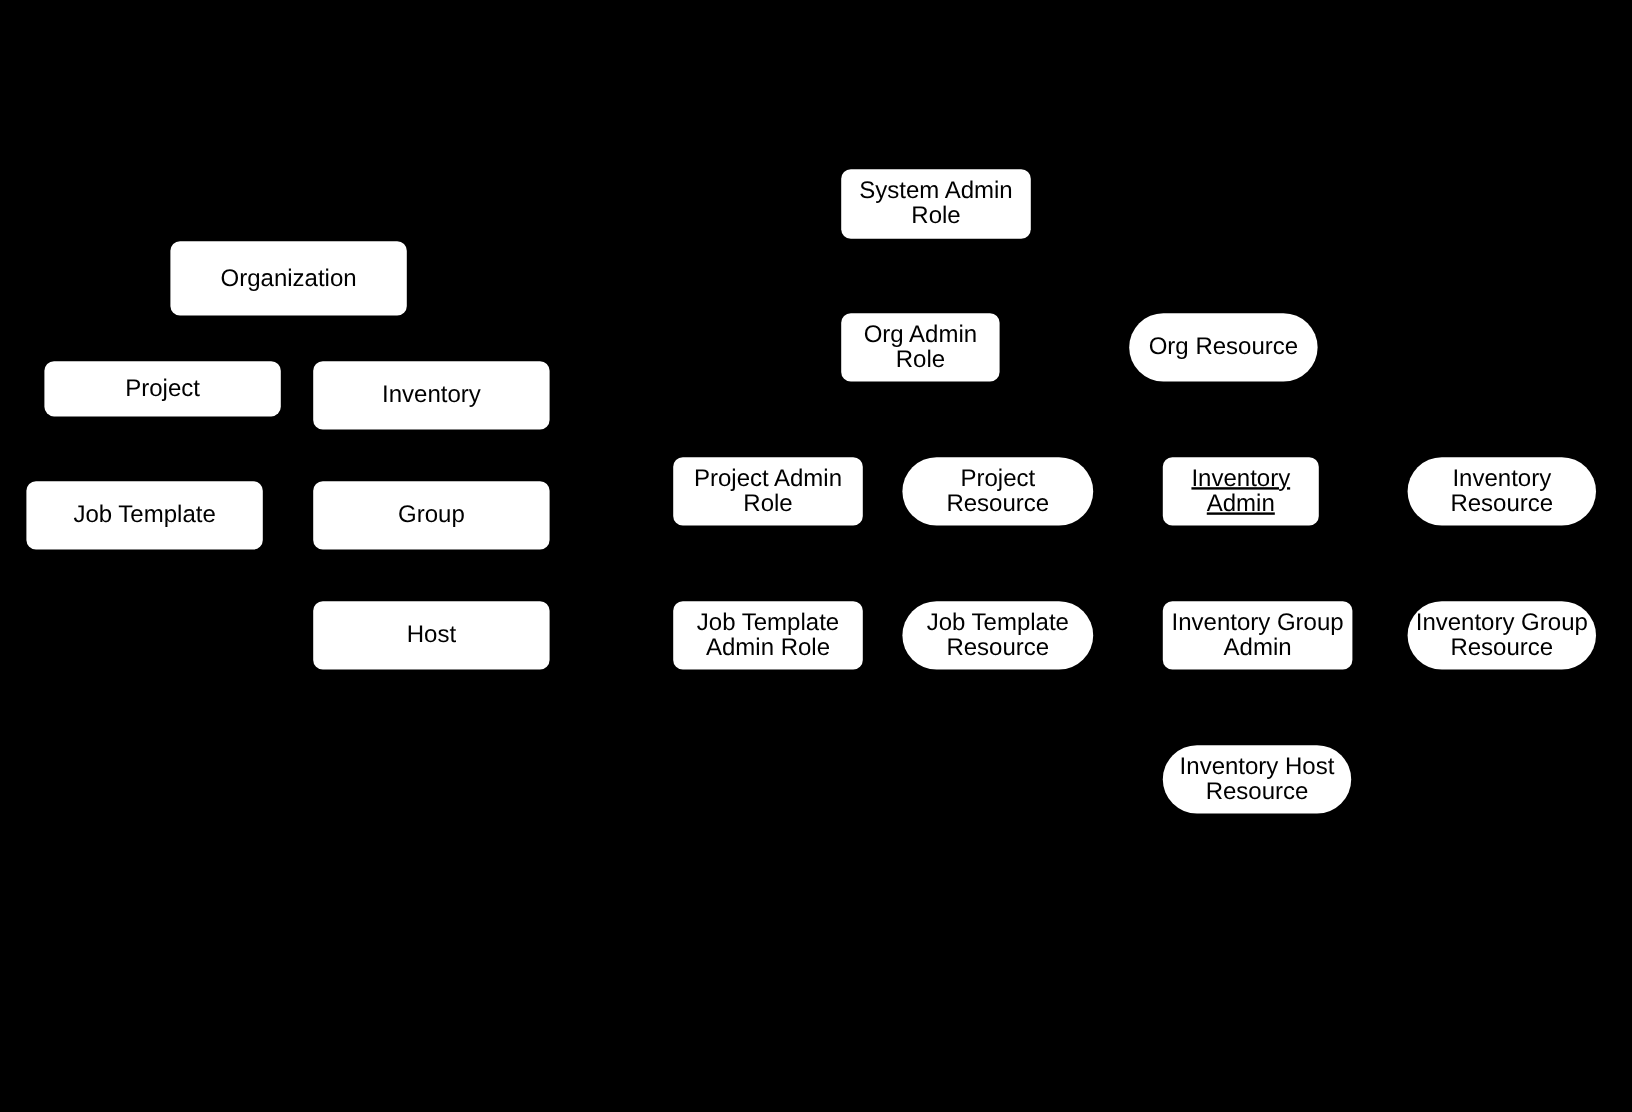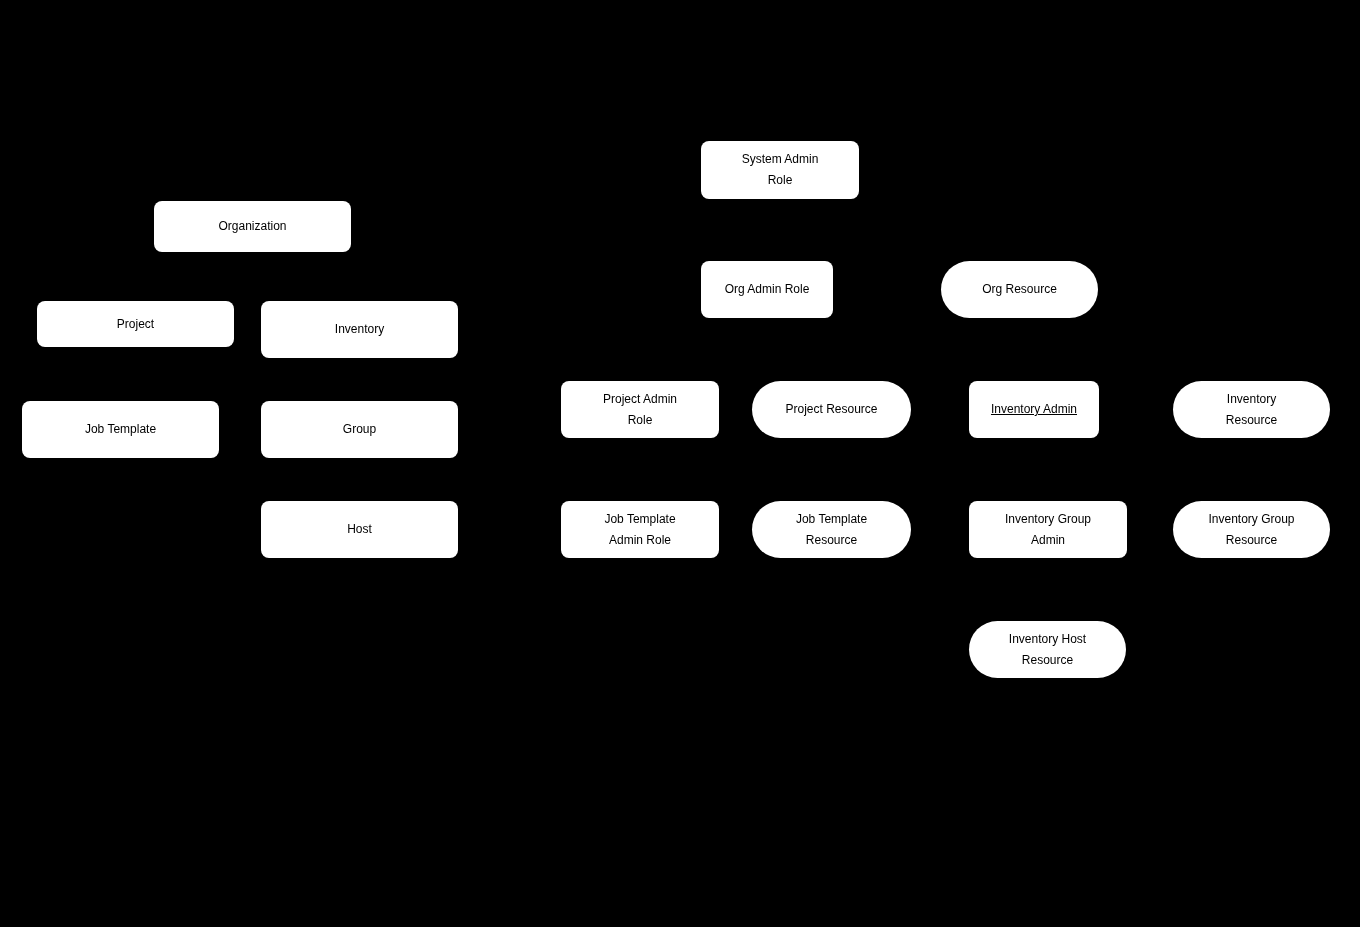--- a/index.html
+++ b/index.html
@@ -25,31 +25,31 @@
     text-align: center;
     box-sizing: border-box;
   }
   .node.rect {
     border-radius: 8px;
   }
   .node.stadium {
     border-radius: 28.5px;
   }
   .node .label {
-    font-size: 12px;
+    font-size: 20px;
     line-height: 21px;
     white-space: pre-line;
     padding: 0 6px;
   }
 </style>
 </head>
 <body>
 
 <div class="canvas" style="--bg: #000000; --node-fill: #ffffff; --node-text: #000000;">
-    <div class="node rect" style="left: 142px; top: 201px; width: 197px; height: 51px; margin-left: 12px;">
+    <div class="node rect" style="left: 142px; top: 201px; width: 197px; height: 62px;">
     <span class="label">Organization</span>
   </div>
     <div class="node rect" style="left: 37px; top: 301px; width: 197px; height: 46px;">
     <span class="label">Project</span>
   </div>
     <div class="node rect" style="left: 261px; top: 301px; width: 197px; height: 57px;">
     <span class="label">Inventory</span>
   </div>
     <div class="node rect" style="left: 22px; top: 401px; width: 197px; height: 57px;">
     <span class="label">Job Template</span>

